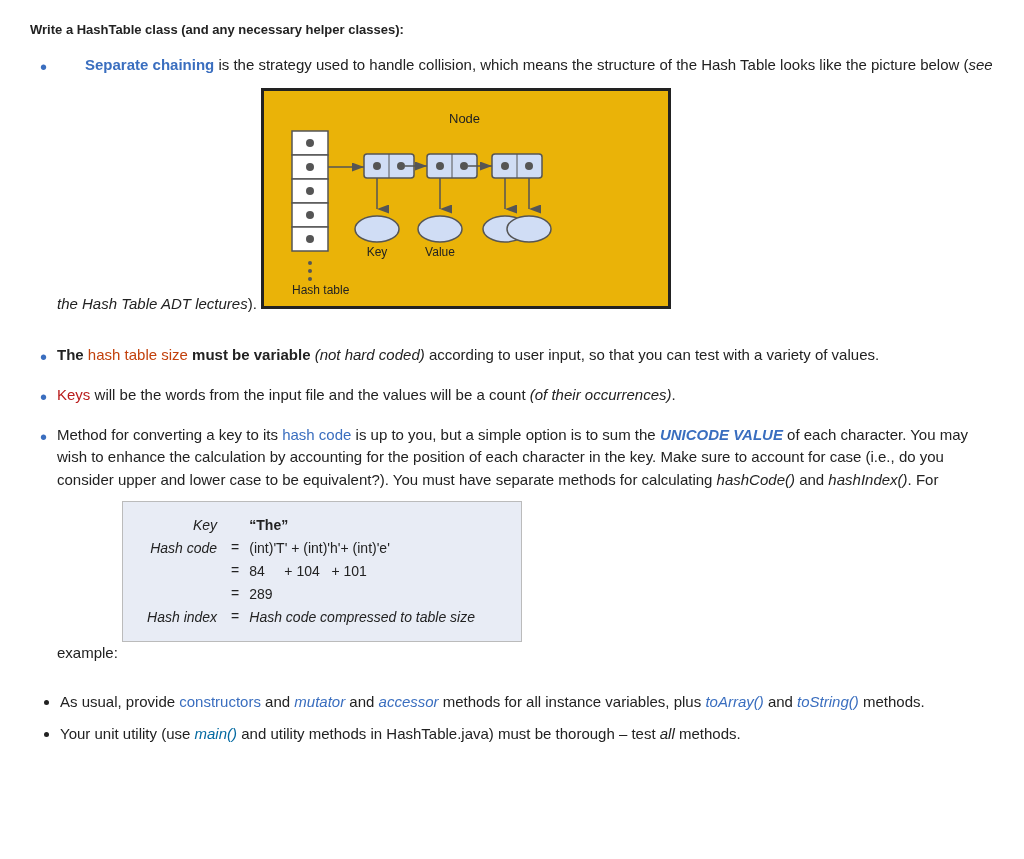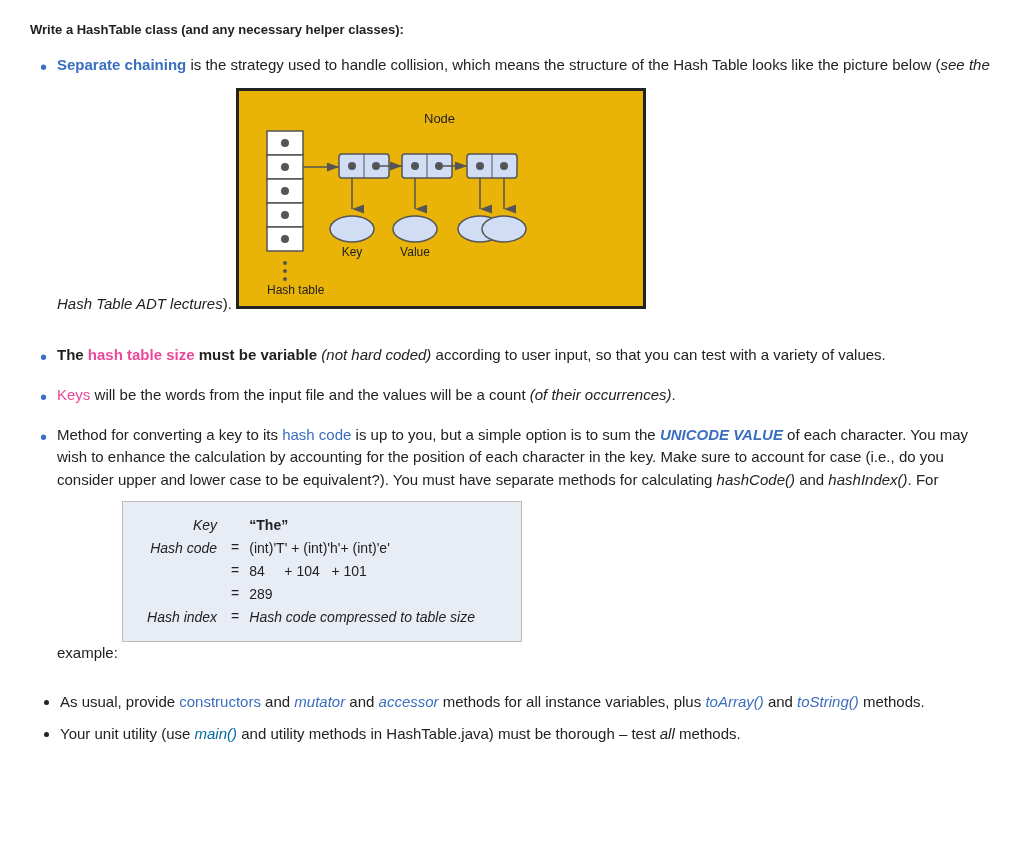--- a/index.html
+++ b/index.html
@@ -88,21 +88,21 @@
 <body>
 
 <div class="main-heading">Write a HashTable class (and any necessary helper classes):</div>
 
 <ul class="main-list">
 
   <li>
     <span class="bullet">•</span>
     <div class="content">
       <span>
-        <span style="color:#3a6ebf; font-weight:bold;">Separate chaining</span>
+        <span style="color:#3a6ebf; font-weight:bold;margin-left:28px;">Separate chaining</span>
         <span> is the strategy used to handle collision, which means the structure of the Hash Table looks like the picture below (</span><span style="font-style:italic;">see the Hash Table ADT lectures</span><span>).</span>
       </span>
 
       
       <div class="diagram-container">
         <div class="diagram-box">
           <svg class="hash-table-svg" width="380" height="195" xmlns="http://www.w3.org/2000/svg">
 
             <text x="175" y="22" font-family="Arial" font-size="13" fill="#222">Node</text>
 
@@ -180,28 +180,28 @@
             <text x="18" y="193" font-family="Arial" font-size="12" fill="#222">Hash table</text>
           </svg>
         </div>
       </div>
     </div>
   </li>
 
   <li>
     <span class="bullet">•</span>
     <div class="content">
-      <span style="font-weight:bold;">The </span><span style="color:#ec4899; font-weight:bold;">hash table size</span><span style="font-weight:bold;"> must be variable </span><span style="font-style:italic;text-align:center;">(not hard coded)</span><span> according to user input, so that you can test with a variety of values.</span>
-    </div>
-  </li>
-
-  <li>
-    <span class="bullet">•</span>
-    <div class="content">
-      <span style="color:#ec4899;text-align:center;">Keys</span><span> will be the words from the input file and the values will be a count </span><span style="font-style:italic;">(of their occurrences)</span><span>.</span>
+      <span style="font-weight:bold;">The </span><span style="color:#c2410c; font-weight:normal;">hash table size</span><span style="font-weight:bold;"> must be variable </span><span style="font-style:italic;text-align:center;">(not hard coded)</span><span> according to user input, so that you can test with a variety of values.</span>
+    </div>
+  </li>
+
+  <li>
+    <span class="bullet">•</span>
+    <div class="content">
+      <span style="color:#b91c1c;text-align:center;">Keys</span><span> will be the words from the input file and the values will be a count </span><span style="font-style:italic;">(of their occurrences)</span><span>.</span>
     </div>
   </li>
 
   <li>
     <span class="bullet">•</span>
     <div class="content">
       <span>Method for converting a key to its </span><span style="color:#3a6ebf;">hash code</span><span> is up to you, but a simple option is to sum the </span><span style="font-weight:bold; font-style:italic; color:#3a6ebf;">UNICODE VALUE</span><span> of each character.  You may wish to enhance the calculation by accounting for the position of each character in the key.  Make sure to account for case (i.e., do you consider upper and lower case to be equivalent?).  You must have separate methods for calculating </span><span style="font-style:italic;">hashCode()</span><span> and </span><span style="font-style:italic;">hashIndex()</span><span>.  For example:</span>
 
       
       <div class="example-table-wrapper">

